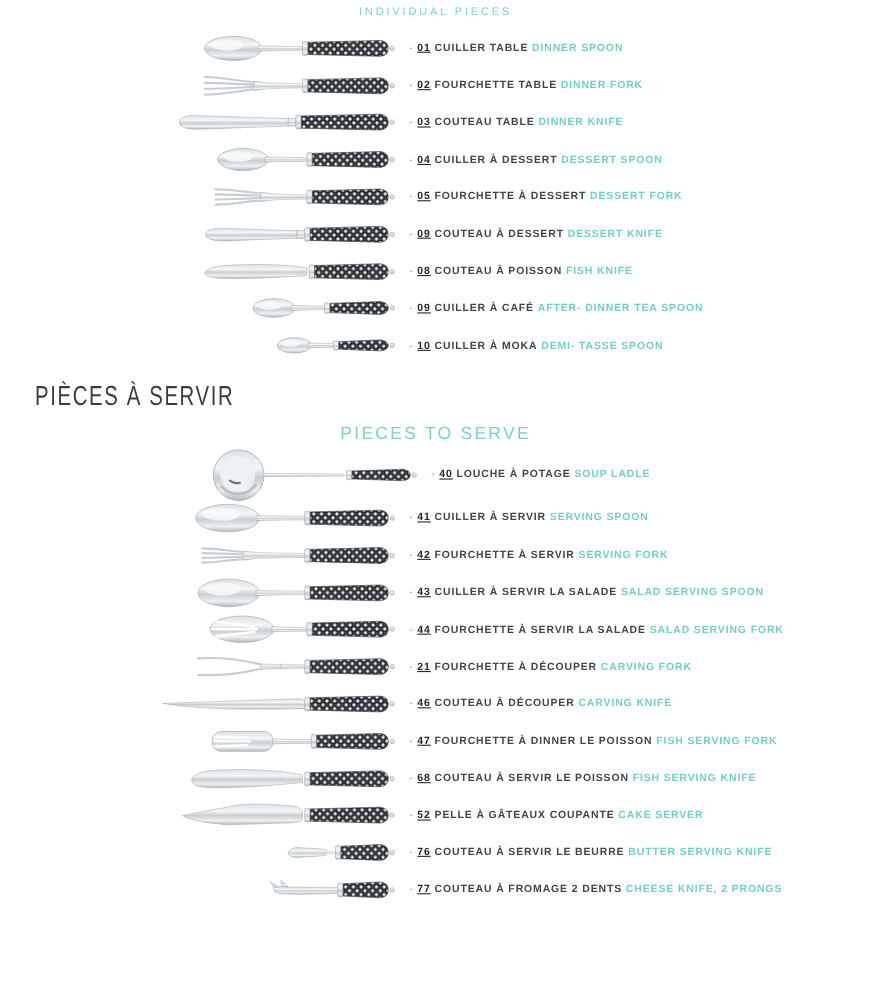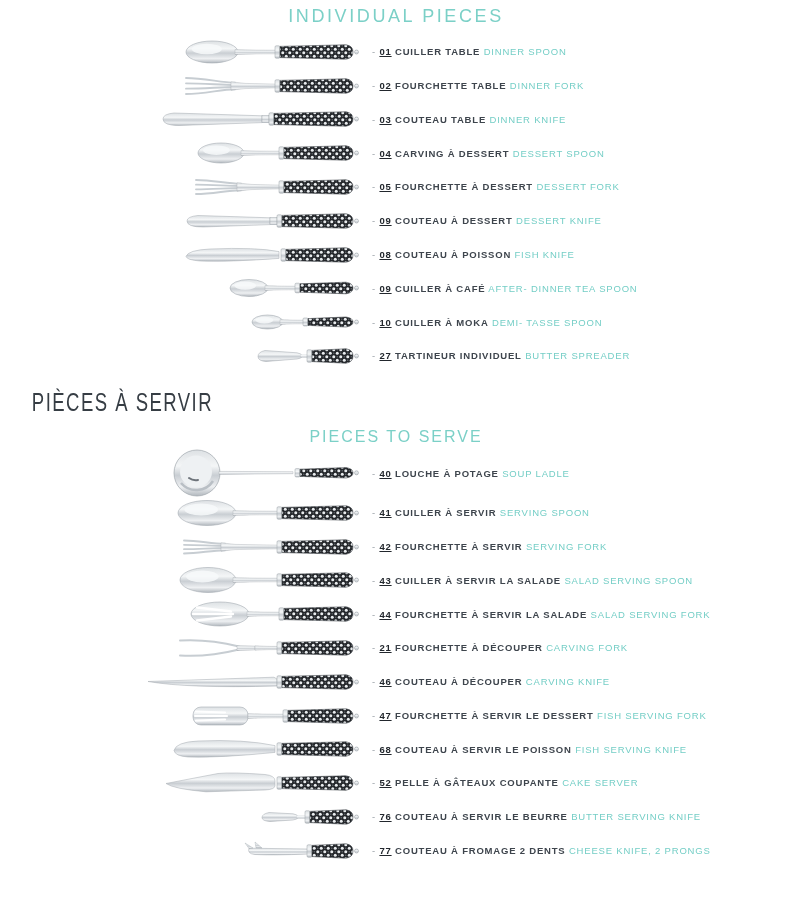--- a/index.html
+++ b/index.html
@@ -1,43 +1,43 @@
 <!DOCTYPE html>
 <html><head>
 <meta charset="utf-8">
 <style>
   html,body{margin:0;padding:0;background:#ffffff;}
   body{font-family:"Liberation Sans", sans-serif;}
   .page{width:792px;height:899px;background:#fff;overflow:hidden;position:relative;}
   .sec-title{
-    text-align:center;color:#7bd0c7;font-size:18px;font-weight:400;
+    text-align:center;color:#7bd0c7;font-size:10px;font-weight:400;
     letter-spacing:2.6px;margin:0;padding-top:7px;line-height:1;
   }
   .h-fr-wrap{margin-top:17px;height:30px;line-height:30px;}
   .h-fr{
     display:inline-block;color:#363d44;font-size:25px;font-weight:300;
     letter-spacing:2px;transform:scaleX(0.74);transform-origin:center;
     white-space:nowrap;line-height:1;
   }
   .h-en{
     text-align:center;color:#7bd0c7;font-size:16px;font-weight:400;
     letter-spacing:2px;margin:9px 0 0;line-height:1;
   }
   .list{margin-top:10px;}
   .list.serving{margin-top:6px;}
   .row{display:flex;align-items:center;height:33.8px;}
-  .row.tall{height:45px;}
+  .row.tall{height:45px;padding-left:20px;}
   .img-cell{width:362px;display:flex;justify-content:flex-end;align-items:center;
     padding-right:3px;box-sizing:border-box;flex:none;}
   .img-cell svg{display:block;overflow:visible;}
   .label{margin-left:10px;font-size:9.5px;letter-spacing:0.8px;white-space:nowrap;line-height:1;}
   .dash{color:#99a0a7;font-weight:400;}
   .num{color:#22272d;font-weight:700;text-decoration:underline;}
   .fr{color:#3e454d;font-weight:700;}
-  .en{color:#74cec6;font-weight:400;}
+  .en{color:#74cec6;font-weight:700;}
 </style>
 </head>
 <body>
 
 <svg width="0" height="0" style="position:absolute" aria-hidden="true">
   <defs>
     <pattern id="weave" width="7" height="7" patternUnits="userSpaceOnUse">
       <rect width="7" height="7" fill="#23262a"></rect>
       <circle cx="1.75" cy="1.75" r="1.5" fill="#e9ecee"></circle>
       <circle cx="5.25" cy="5.25" r="1.5" fill="#e9ecee"></circle>
@@ -102,21 +102,21 @@
         <div class="img-cell">
           <svg width="164" height="30" viewBox="0 0 164 30">
             <ellipse cx="26" cy="15" rx="23" ry="10" fill="url(#metal)" stroke="#a4abb1" stroke-width="0.6"></ellipse>
             <ellipse cx="21.4" cy="12.2" rx="13.34" ry="4.8" fill="#f7f9fa" opacity="0.85"></ellipse>
             <path d="M46 12.6 C 60 13.2 72 13.2 87 13.2 L87 16.8 C 72 16.8 60 16.8 46 17.400000000000002 Z" fill="url(#metal)" stroke="#a8aeb4" stroke-width="0.4"></path>
             <rect x="84" y="8.8" width="5" height="12.4" rx="1.2" fill="url(#metal)" stroke="#9aa1a7" stroke-width="0.5"></rect>
             <path d="M89 9.4 L151 7.8 Q158 8.8 158 15 Q158 21.2 151 22.2 L89 20.599999999999998 Z" fill="url(#weave)" stroke="#42474c" stroke-width="0.6"></path>
             <circle cx="161.5" cy="15" r="2" fill="url(#metal)" stroke="#8d949a" stroke-width="0.5"></circle>
           </svg>
         </div>
-        <div class="label"><span class="dash">-</span> <span class="num">04</span> <span class="fr">CARVING À DESSERT</span> <span class="en">DESSERT SPOON</span></div>
+        <div class="label"><span class="dash">-</span> <span class="num">04</span> <span class="fr">CUILLER À DESSERT</span> <span class="en">DESSERT SPOON</span></div>
       </div>
       <div class="row">
         <div class="img-cell">
           <svg width="168" height="30" viewBox="0 0 168 30">
             <path d="M5 8 C 22.1 8 36 11.8 50 11.8" fill="none" stroke="#c7cdd2" stroke-width="1.9" stroke-linecap="round"></path>
             <path d="M5 12.666666666666668 C 22.1 12.666666666666668 36 13.933333333333334 50 13.933333333333334" fill="none" stroke="#c7cdd2" stroke-width="1.9" stroke-linecap="round"></path>
             <path d="M5 17.333333333333336 C 22.1 17.333333333333336 36 16.066666666666666 50 16.066666666666666" fill="none" stroke="#c7cdd2" stroke-width="1.9" stroke-linecap="round"></path>
             <path d="M5 22 C 22.1 22 36 18.200000000000003 50 18.200000000000003" fill="none" stroke="#c7cdd2" stroke-width="1.9" stroke-linecap="round"></path>
             <path d="M46 10.8 L60 12.4 L91 13.2 L91 16.8 L60 17.6 L46 19.2 Z" fill="url(#metal)" stroke="#a8aeb4" stroke-width="0.4"></path>
             <rect x="88" y="8.8" width="5" height="12.4" rx="1.2" fill="url(#metal)" stroke="#9aa1a7" stroke-width="0.5"></rect>
@@ -168,32 +168,20 @@
             <ellipse cx="18.5" cy="15" rx="15.5" ry="7" fill="url(#metal)" stroke="#a4abb1" stroke-width="0.6"></ellipse>
             <ellipse cx="15.4" cy="13.04" rx="8.99" ry="3.36" fill="#f7f9fa" opacity="0.85"></ellipse>
             <path d="M31 12.6 C 45 13.2 42 13.2 57 13.2 L57 16.8 C 42 16.8 45 16.8 31 17.400000000000002 Z" fill="url(#metal)" stroke="#a8aeb4" stroke-width="0.4"></path>
             <rect x="54" y="11" width="5" height="8" rx="1.2" fill="url(#metal)" stroke="#9aa1a7" stroke-width="0.5"></rect>
             <path d="M59 11.6 L97 10 Q104 11 104 15 Q104 19 97 20 L59 18.4 Z" fill="url(#weave)" stroke="#42474c" stroke-width="0.6"></path>
             <circle cx="107.5" cy="15" r="2" fill="url(#metal)" stroke="#8d949a" stroke-width="0.5"></circle>
           </svg>
         </div>
         <div class="label"><span class="dash">-</span> <span class="num">10</span> <span class="fr">CUILLER À MOKA</span> <span class="en">DEMI- TASSE SPOON</span></div>
       </div>
-      <div class="row">
-        <div class="img-cell">
-          <svg width="104" height="30" viewBox="0 0 104 30">
-            <path d="M10 9.5 Q3 11 3 15.5 Q3 20 11 20.5 L42 18 Q47 17.5 47 15 Q47 12.5 42 11.8 Z" fill="url(#metal)" stroke="#a4abb1" stroke-width="0.5"></path>
-            <rect x="46" y="13.5" width="8" height="3" fill="url(#metal)"></rect>
-            <rect x="52" y="8.8" width="5" height="12.4" rx="1.2" fill="url(#metal)" stroke="#9aa1a7" stroke-width="0.5"></rect>
-            <path d="M57 9.4 L91 7.8 Q98 8.8 98 15 Q98 21.2 91 22.2 L57 20.599999999999998 Z" fill="url(#weave)" stroke="#42474c" stroke-width="0.6"></path>
-            <circle cx="101.5" cy="15" r="2" fill="url(#metal)" stroke="#8d949a" stroke-width="0.5"></circle>
-          </svg>
-        </div>
-        <div class="label"><span class="dash">-</span> <span class="num">27</span> <span class="fr">TARTINEUR INDIVIDUEL</span> <span class="en">BUTTER SPREADER</span></div>
-      </div>
     </div>
 
   <div class="h-fr-wrap">
     <span class="h-fr">PIÈCES À SERVIR</span>
   </div>
   <h2 class="h-en">PIECES TO SERVE</h2>
 
   <div class="list serving" id="list-serving">
       <div class="row tall">
         <div class="img-cell">
@@ -297,21 +285,21 @@
             <rect x="4" y="7" width="55" height="18" rx="8" fill="url(#metal)" stroke="#a4abb1" stroke-width="0.6"></rect>
             <path d="M7 11.5 L36 12.5" stroke="#ffffff" stroke-width="2.2" stroke-linecap="round"></path>
             <path d="M6 16 L38 16" stroke="#ffffff" stroke-width="2.2" stroke-linecap="round"></path>
             <path d="M7 20.5 L36 19.5" stroke="#ffffff" stroke-width="2.2" stroke-linecap="round"></path>
             <path d="M59 13.6 C 73 14.2 82 14.2 97 14.2 L97 17.8 C 82 17.8 73 17.8 59 18.400000000000002 Z" fill="url(#metal)" stroke="#a8aeb4" stroke-width="0.4"></path>
             <rect x="94" y="9.8" width="5" height="12.4" rx="1.2" fill="url(#metal)" stroke="#9aa1a7" stroke-width="0.5"></rect>
             <path d="M99 10.4 L157 8.8 Q164 9.8 164 16 Q164 22.2 157 23.2 L99 21.599999999999998 Z" fill="url(#weave)" stroke="#42474c" stroke-width="0.6"></path>
             <circle cx="167.5" cy="16" r="2" fill="url(#metal)" stroke="#8d949a" stroke-width="0.5"></circle>
           </svg>
         </div>
-        <div class="label"><span class="dash">-</span> <span class="num">47</span> <span class="fr">FOURCHETTE À SERVIR LE DESSERT</span> <span class="en">FISH SERVING FORK</span></div>
+        <div class="label"><span class="dash">-</span> <span class="num">47</span> <span class="fr">FOURCHETTE À DINNER LE POISSON</span> <span class="en">FISH SERVING FORK</span></div>
       </div>
       <div class="row">
         <div class="img-cell">
           <svg width="188" height="32" viewBox="0 0 188 32">
             <path d="M3 17.5 Q5 9 27 8 Q73 6 104 12.6 L104 19.4 Q49 25 17 24 Q4 23 3 17.5 Z" fill="url(#metal)" stroke="#a4abb1" stroke-width="0.5"></path>
             <rect x="106" y="9.8" width="5" height="12.4" rx="1.2" fill="url(#metal)" stroke="#9aa1a7" stroke-width="0.5"></rect>
             <path d="M111 10.4 L175 8.8 Q182 9.8 182 16 Q182 22.2 175 23.2 L111 21.599999999999998 Z" fill="url(#weave)" stroke="#42474c" stroke-width="0.6"></path>
             <circle cx="185.5" cy="16" r="2" fill="url(#metal)" stroke="#8d949a" stroke-width="0.5"></circle>
           </svg>
         </div>

